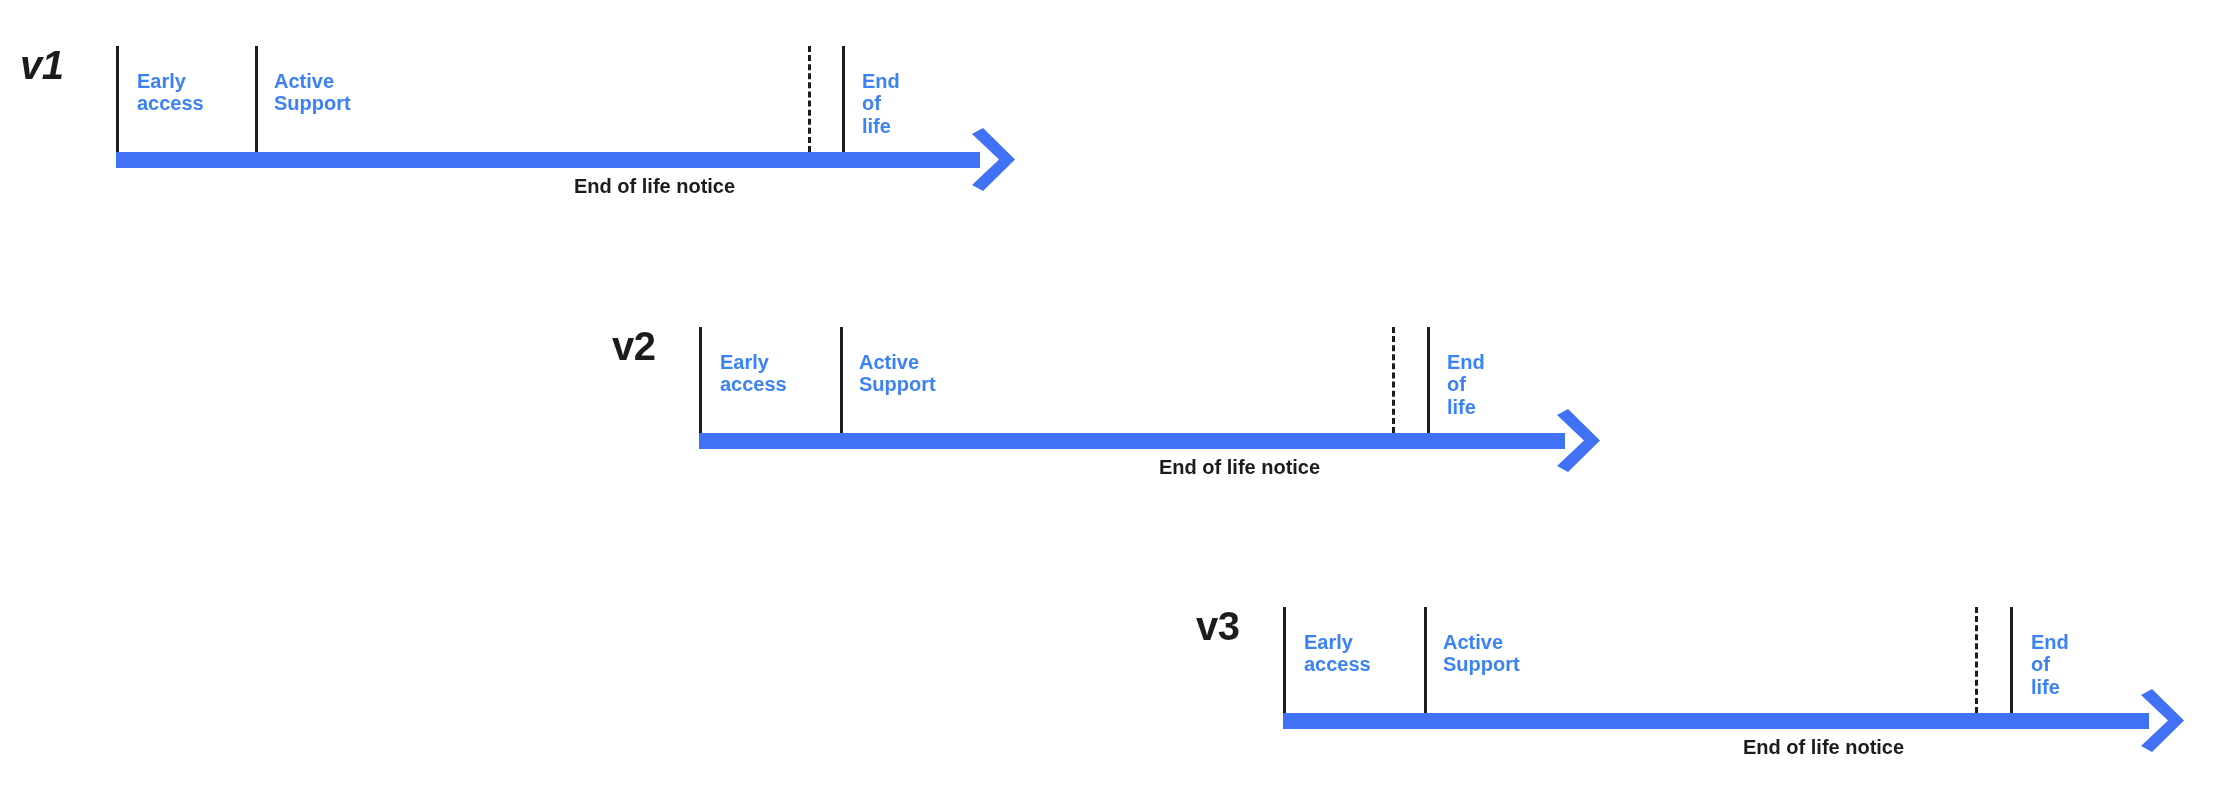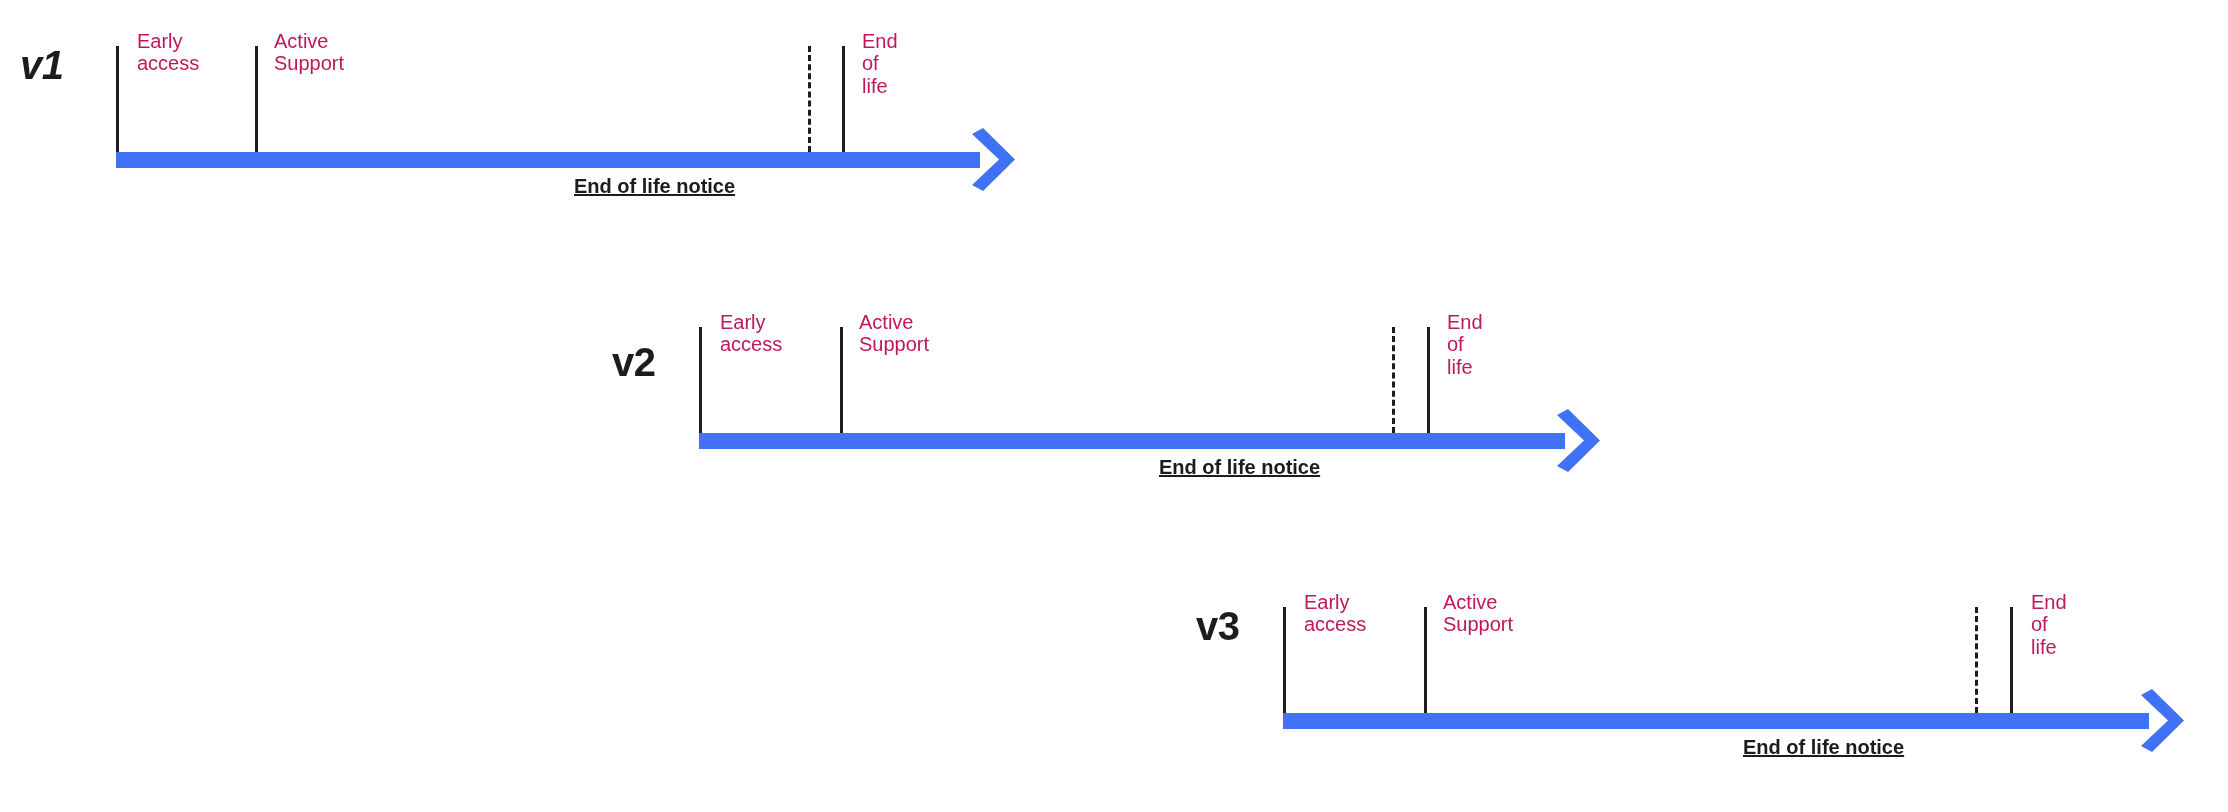--- a/index.html
+++ b/index.html
@@ -49,24 +49,25 @@
   .divider-dashed {
     position: absolute;
     width: 0;
     border-left: 3px dashed #1c1c1c;
   }
 
   
   .phase-label {
     position: absolute;
     font-size: 20px;
-    font-weight: 400;
-    color: #be185d;
+    font-weight: 700;
+    color: #3b82f6;
     line-height: 1.12;
     white-space: pre-line;
+    margin-top: 40px;
   }
 
   
   .bar {
     position: absolute;
     height: 16px;
   }
   .bar-line {
     position: absolute;
     left: 0;
@@ -82,21 +83,20 @@
   .arrow-head svg { display: block; }
 
   
   .notice-label {
     position: absolute;
     font-size: 20px;
     font-weight: 700;
     color: #1c1c1c;
     line-height: 1;
     white-space: nowrap;
-    text-decoration: underline;
   }
 </style>
 </head>
 <body>
 
 <div id="canvas">
     <div class="timeline-row">
       <div class="version-label" style="left: 20px; top: 45px; font-style: italic;">v1</div>
       <div class="divider" style="left: 116px; top: 46px; height: 106px;"></div>
       <div class="phase-label" style="left: 137px; top: 30px;">Early
@@ -110,21 +110,21 @@
         <div class="bar-line" style="width: 864px; background: rgb(65, 113, 245);"></div>
         <div class="arrow-head" style="left: 854px;">
           <svg width="46" height="64" viewBox="0 0 46 64" xmlns="http://www.w3.org/2000/svg">
             <path d="M2 6 L13 0 L45 31.5 L13 63 L2 57 L29 31.5 Z" fill="#4171F5"></path>
           </svg>
         </div>
       </div>
       <div class="notice-label" style="left: 574px; top: 176px;">End of life notice</div>
     </div>
     <div class="timeline-row">
-      <div class="version-label" style="left: 612px; top: 342px;">v2</div>
+      <div class="version-label" style="left: 612px; top: 326px;">v2</div>
       <div class="divider" style="left: 699px; top: 327px; height: 106px;"></div>
       <div class="phase-label" style="left: 720px; top: 311px;">Early
 access</div>
       <div class="divider" style="left: 840px; top: 327px; height: 106px;"></div>
       <div class="phase-label" style="left: 859px; top: 311px;">Active Support</div>
       <div class="divider" style="left: 1427px; top: 327px; height: 106px;"></div>
       <div class="phase-label" style="left: 1447px; top: 311px;">End of life</div>
       <div class="divider-dashed" style="left: 1392px; top: 327px; height: 106px;"></div>
       <div class="bar" style="left: 699px; top: 433px; width: 900px;">
         <div class="bar-line" style="width: 866px; background: rgb(65, 113, 245);"></div>

